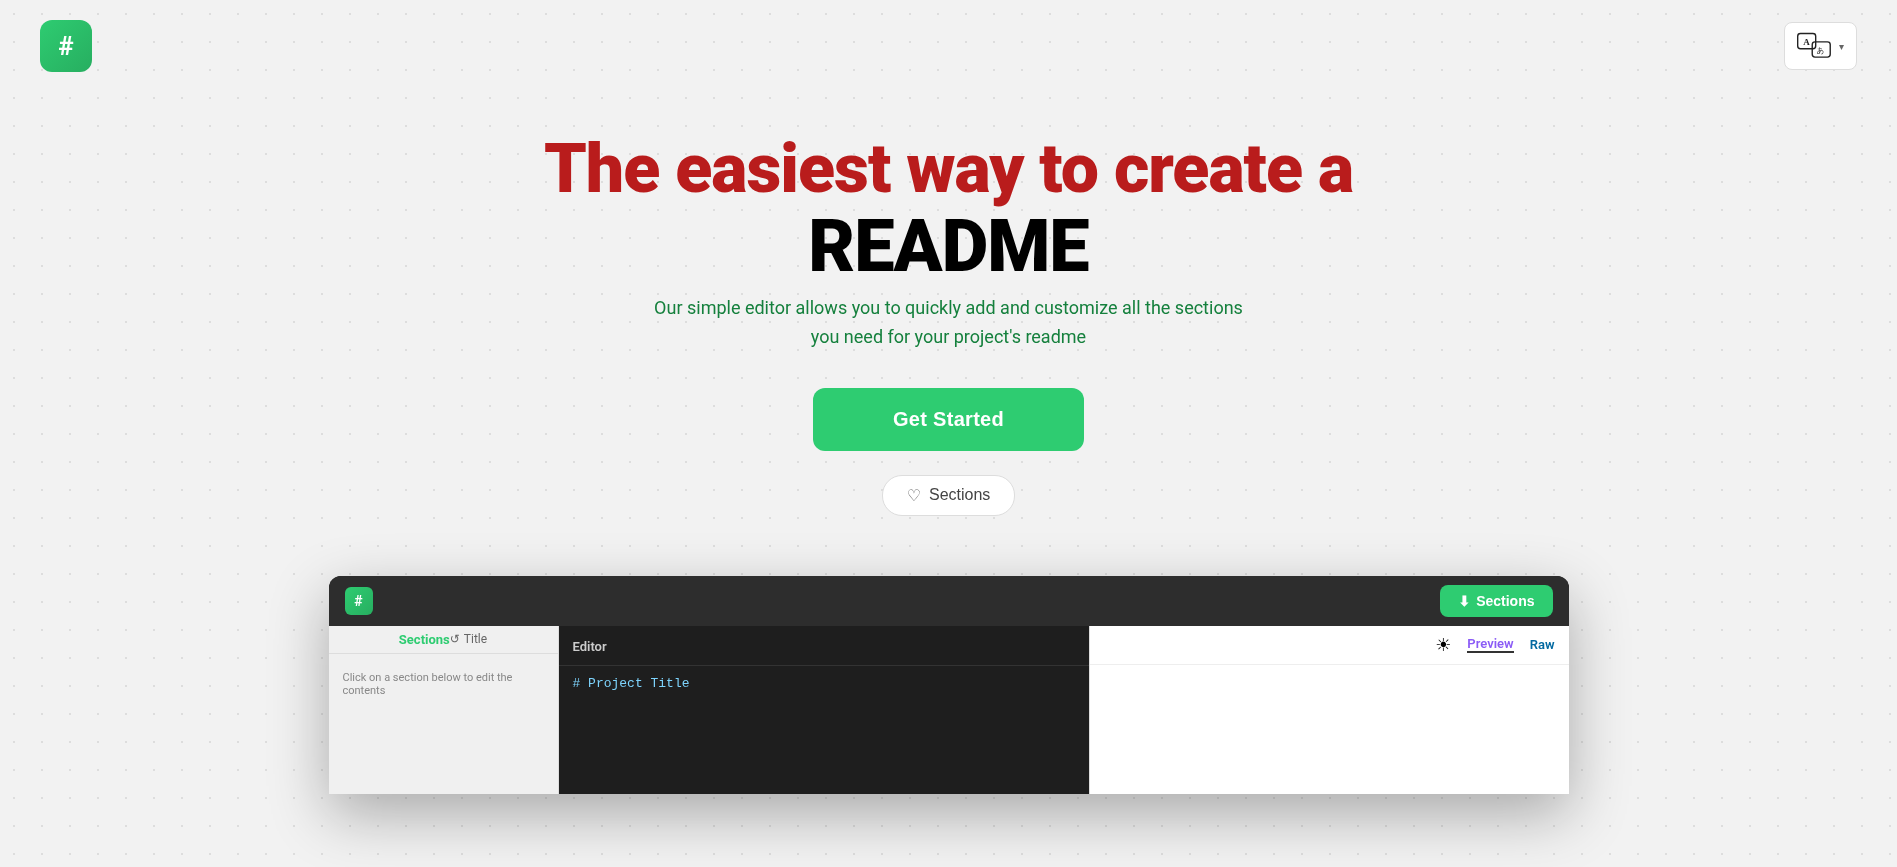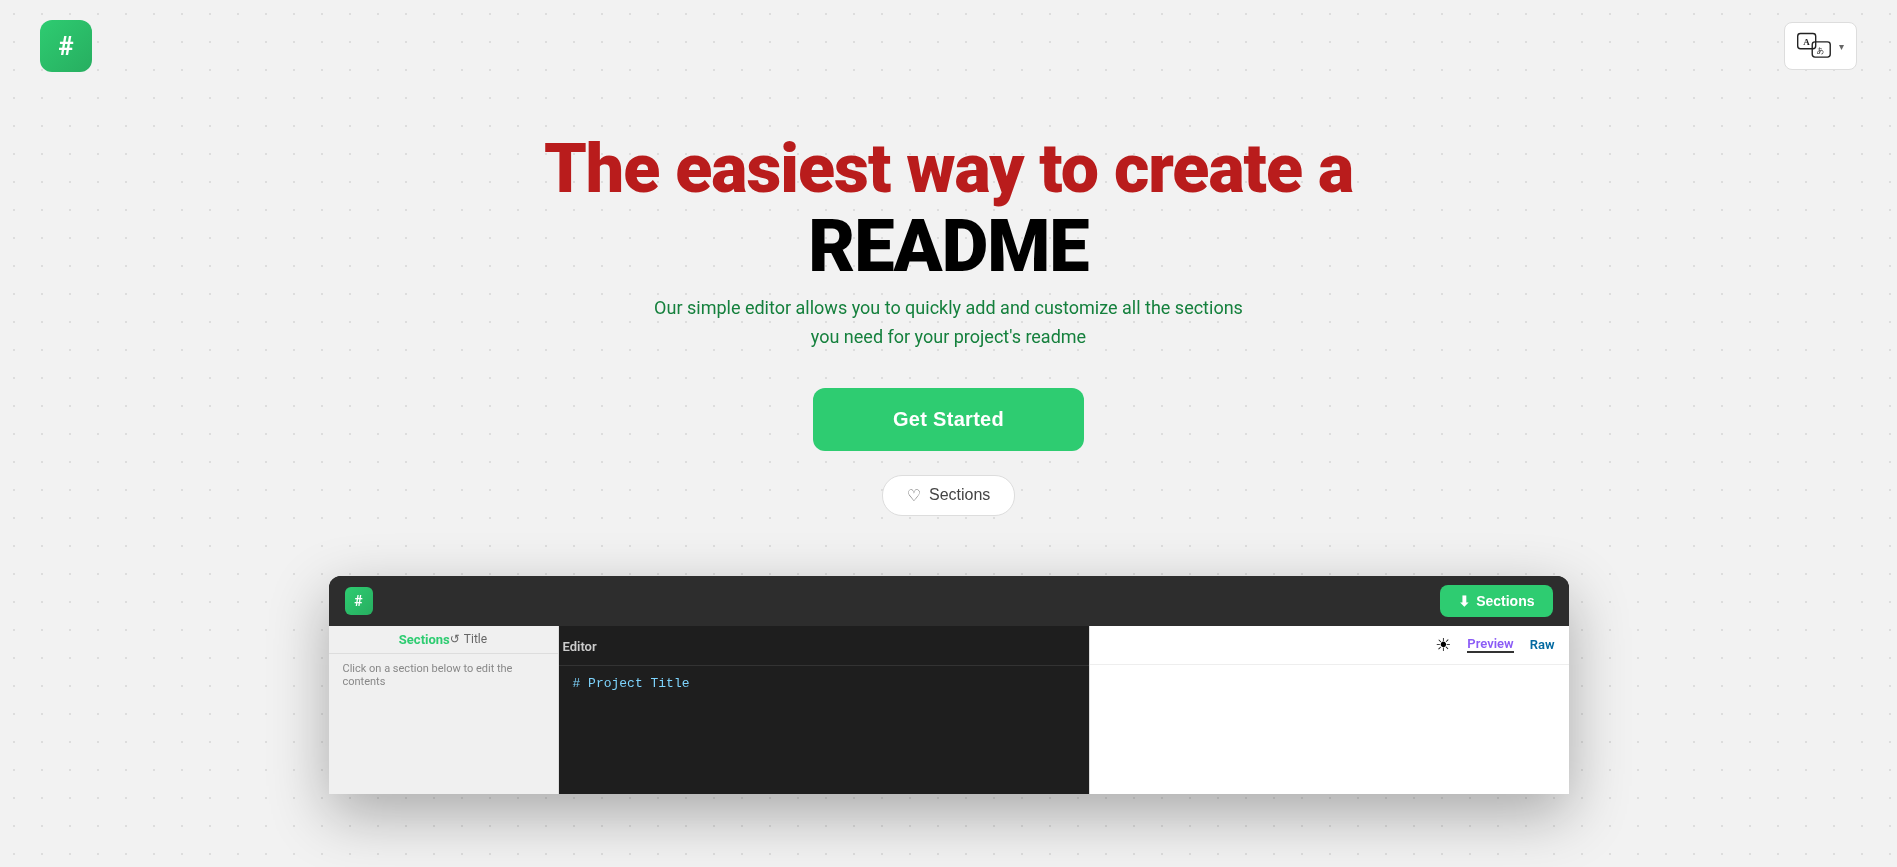--- a/index.html
+++ b/index.html
@@ -244,30 +244,31 @@
       gap: 4px;
       font-size: 12px;
       color: #666;
       cursor: pointer;
     }
 
     .sections-hint {
       font-size: 11px;
       color: #888;
       padding: 8px 14px;
+      margin-top: 9px;
     }
 
     .editor-panel {
       flex: 1;
       background: #1e1e1e;
       position: relative;
     }
 
     .editor-header {
-      padding: 10px 4px;
+      padding: 10px 14px;
       border-bottom: 1px solid #333;
     }
 
     .editor-label {
       font-size: 13px;
       font-weight: 600;
       color: #ccc;
     }
 
     .editor-content {

